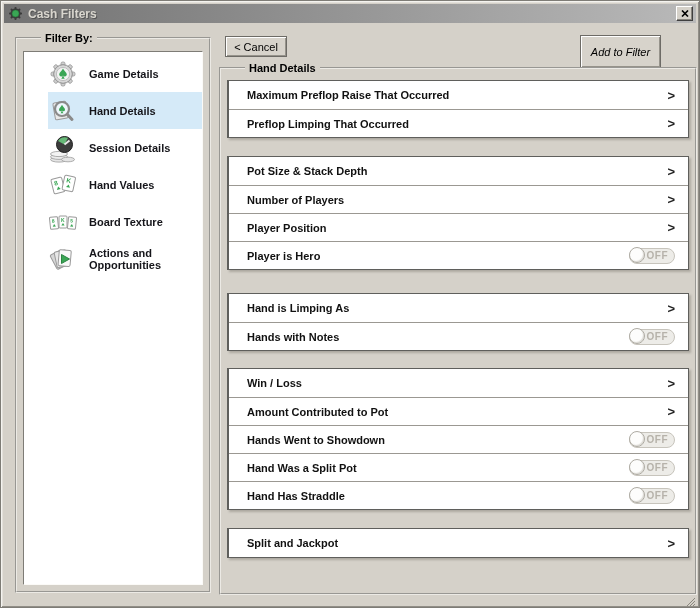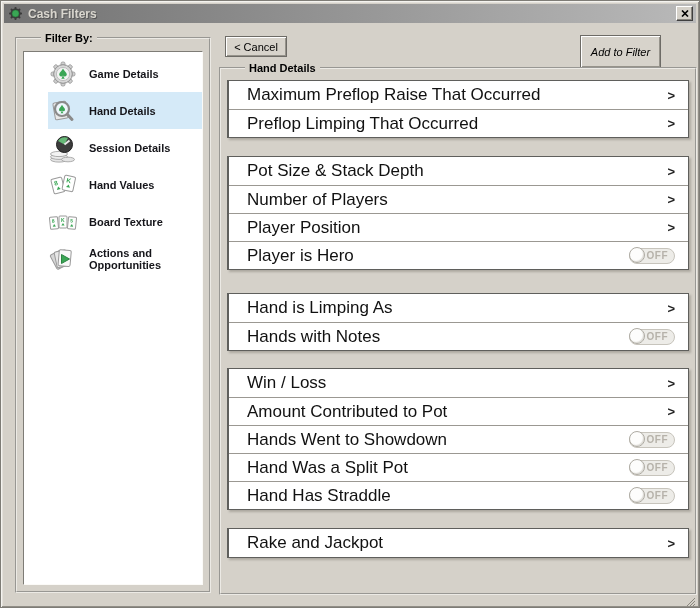--- a/index.html
+++ b/index.html
@@ -77,21 +77,21 @@
     border:1px solid #5f5f5c; border-left-width:2px;
     box-shadow:2px 2px 2px rgba(100,95,85,.35);
   }
   .g1 { margin-top:11px; } .g2 { margin-top:18px; } .g3 { margin-top:23px; }
   .g4 { margin-top:17px; } .g5 { margin-top:18px; }
   .row {
     height:28px; display:flex; align-items:center;
     padding:0 13px 0 18px; background:#fff; cursor:default;
   }
   .row + .row { border-top:1px solid #9b9892; }
-  .row-label { font-size:17px; font-weight:normal; color:#111; }
+  .row-label { font-size:11px; font-weight:bold; color:#111; }
   .chevron {
     margin-left:auto; font-size:13px; font-weight:bold; color:#222;
     font-family:"Liberation Sans", sans-serif; line-height:1;
   }
   .toggle {
     margin-left:auto; width:46px; height:16px; border-radius:9px;
     background:#edece8; border:1px solid #c7c4bc;
     display:flex; align-items:center; position:relative;
   }
   .knob {
@@ -321,21 +321,21 @@
           <span class="row-label">Hand Has Straddle</span>
           <span class="toggle">
             <span class="knob"></span>
             <span class="toggle-label">OFF</span>
           </span>
         </div>
       </div>
 
       <div class="group g5">
         <div class="row">
-          <span class="row-label">Rake and Jackpot</span>
+          <span class="row-label">Split and Jackpot</span>
           <span class="chevron">&gt;</span>
         </div>
       </div>
 
     </div>
   </div>
 
   <span class="resize-grip">
     <svg width="11" height="11" viewBox="0 0 11 11">
       <line x1="10" y1="2" x2="2" y2="10" stroke="#8b887f" stroke-width="1"></line>

